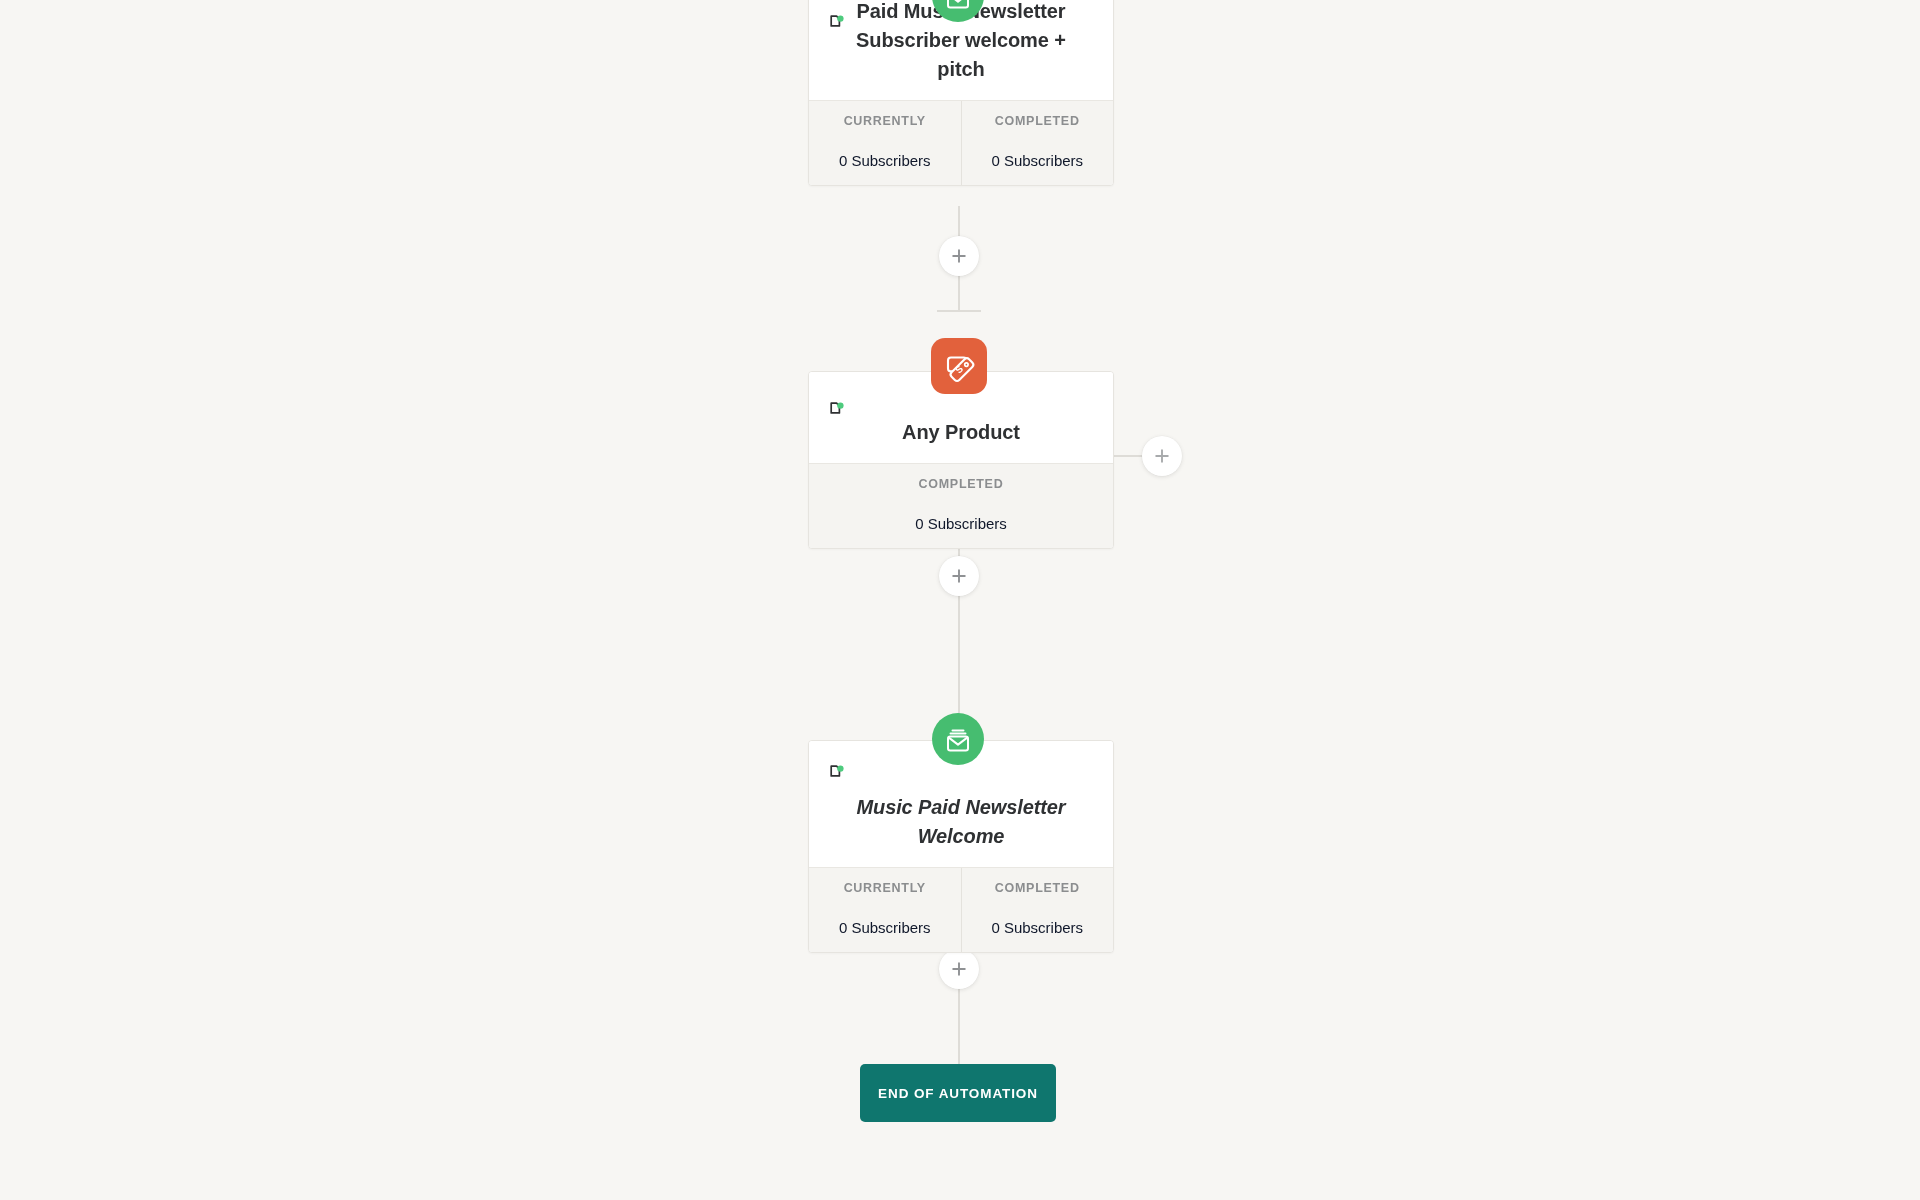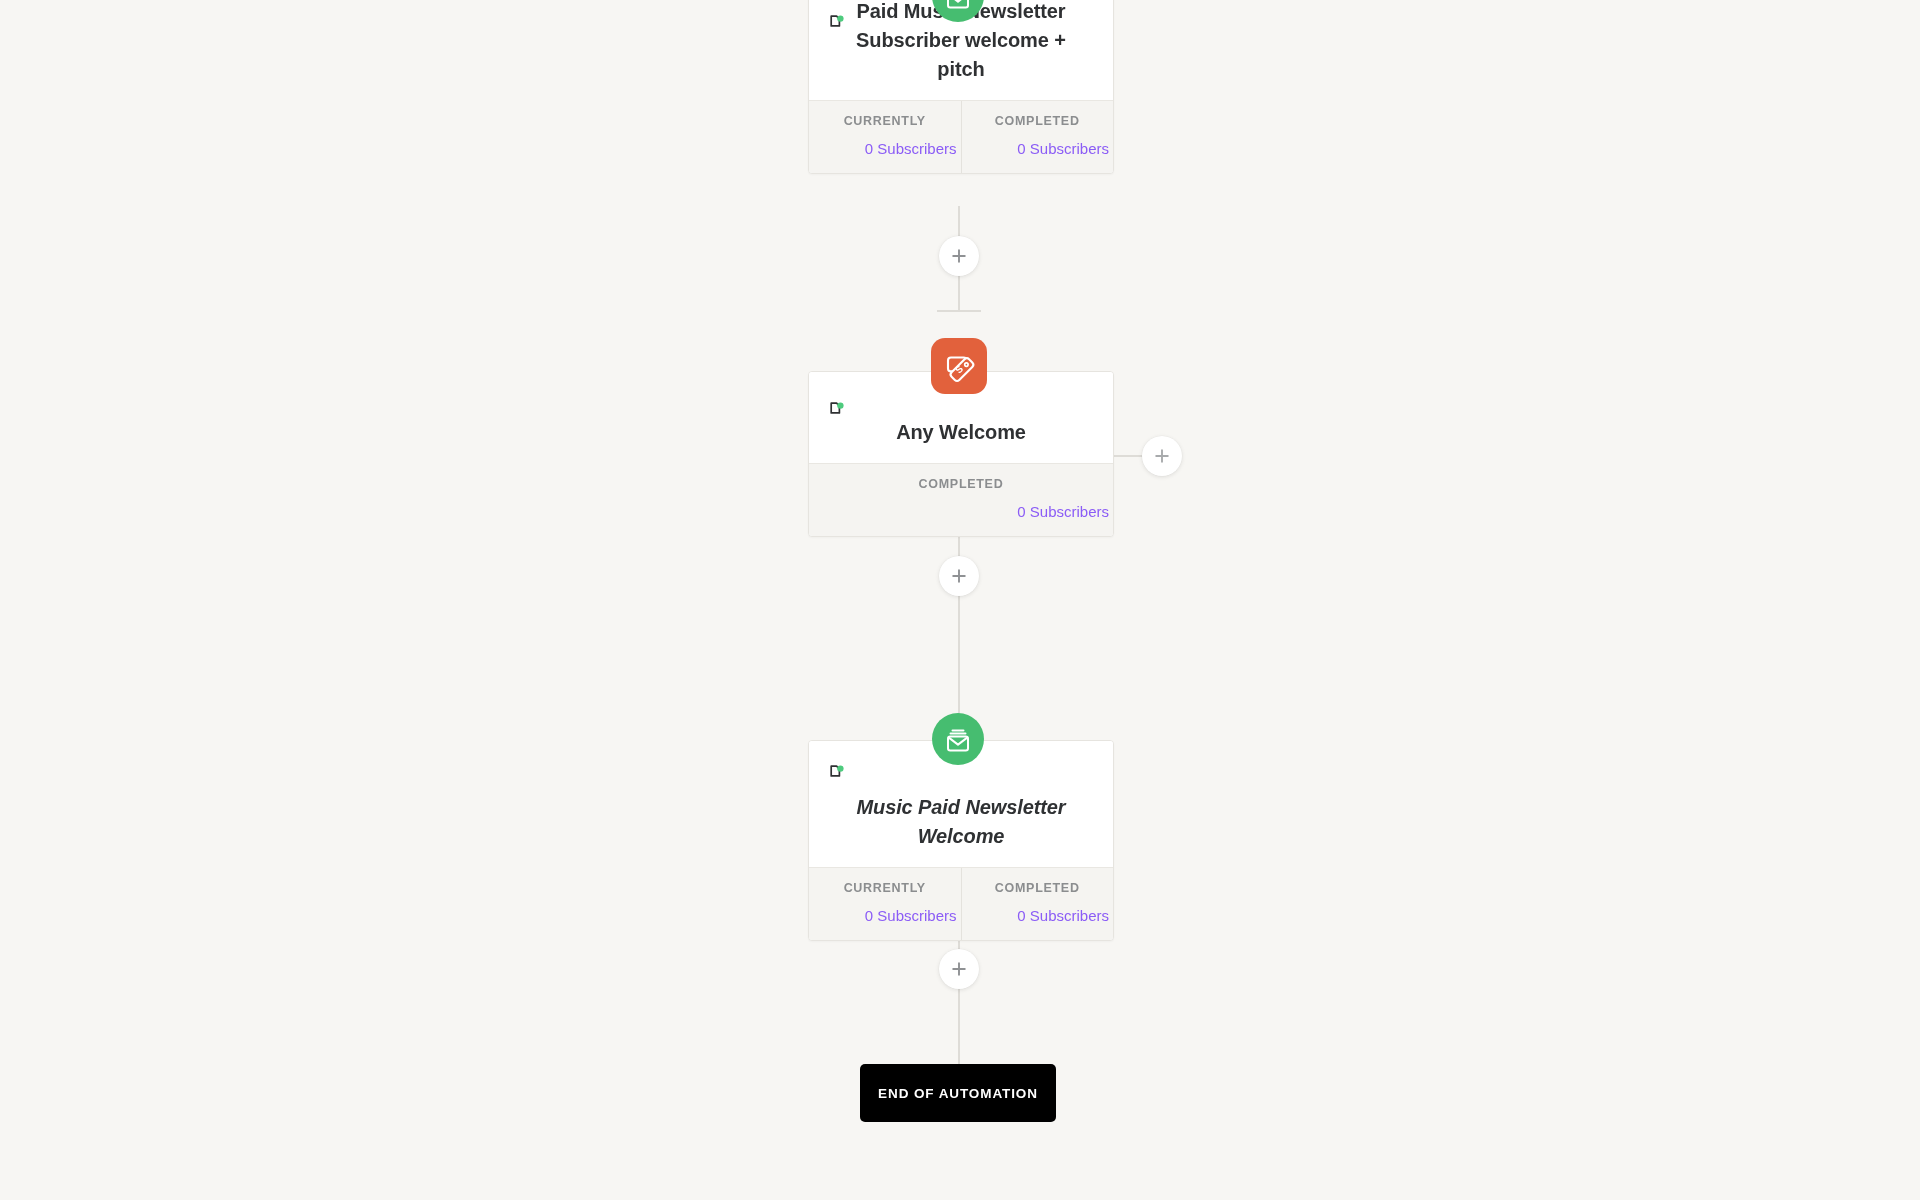--- a/index.html
+++ b/index.html
@@ -94,25 +94,24 @@
   }
   .stat-label {
     font-size: 12.5px;
     font-weight: bold;
     letter-spacing: 0.7px;
     color: #8b8d8f;
     text-transform: uppercase;
     line-height: 16px;
   }
   .stat-value {
-    margin-top: 10px;
+    margin-top: 22px;
     font-size: 15px;
-    color: #8b5cf6;
+    color: #0f172a;
     line-height: 20px;
-    text-align: right;
   }
 
   
   .doc-status {
     position: absolute;
     left: 18px;
     display: flex;
     align-items: flex-start;
   }
   .doc-status svg { display: block; }
@@ -135,21 +134,21 @@
     width: 56px;
     height: 56px;
     border-radius: 14px;
     background: #e2613c;
   }
   .badge svg { display: block; }
 
   
   .end-block {
     position: absolute;
-    background: #000000;
+    background: #0f766e;
     border-radius: 5px;
     display: flex;
     align-items: center;
     justify-content: center;
     color: #ffffff;
     font-size: 13.5px;
     font-weight: bold;
     letter-spacing: 0.9px;
     text-transform: uppercase;
   }
@@ -241,21 +240,21 @@
   </div>
 
   <div class="card" style="left:808px; top:371px;">
     <div class="card-body" style="padding-top:46px;">
       <div class="doc-status" style="top:28px;">
         <svg width="20" height="20" viewBox="0 0 20 20">
           <path d="M4.2 3.2 H9.6 L12.4 6 V12.9 H4.2 Z" fill="none" stroke="#2f3133" stroke-width="1.7" stroke-linejoin="round"></path>
           <circle cx="13.4" cy="5.6" r="3.2" fill="#4ecb7e"></circle>
         </svg>
       </div>
-      <div class="card-title">Any Welcome</div>
+      <div class="card-title">Any Product</div>
     </div>
     <div class="card-stats">
       <div class="stat">
         <div class="stat-label">COMPLETED</div>
         <div class="stat-value">0 Subscribers</div>
       </div>
     </div>
   </div>
 
   <div class="badge" style="left:932px; top:713px;">

